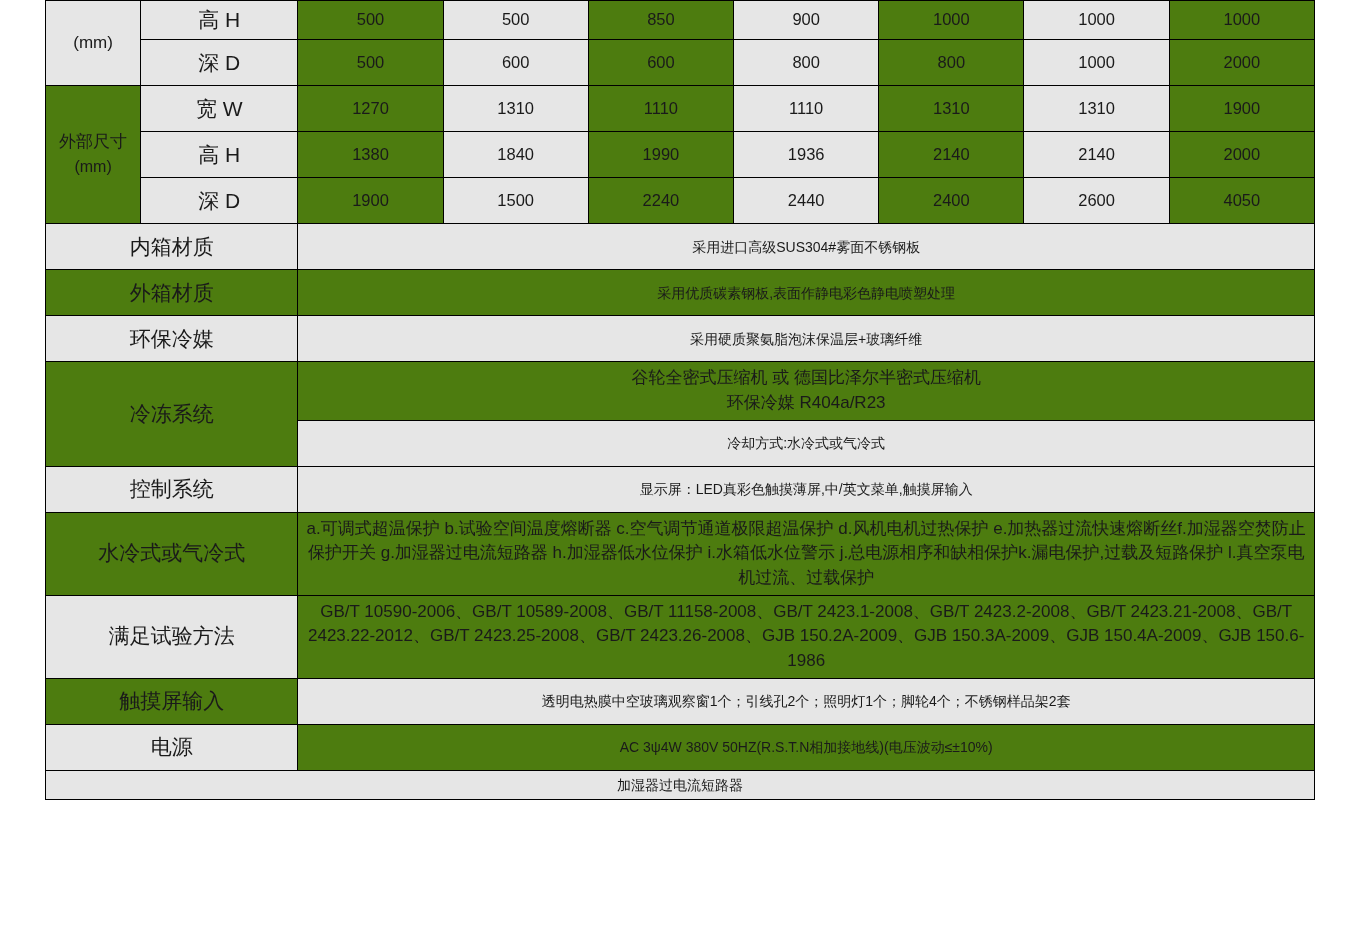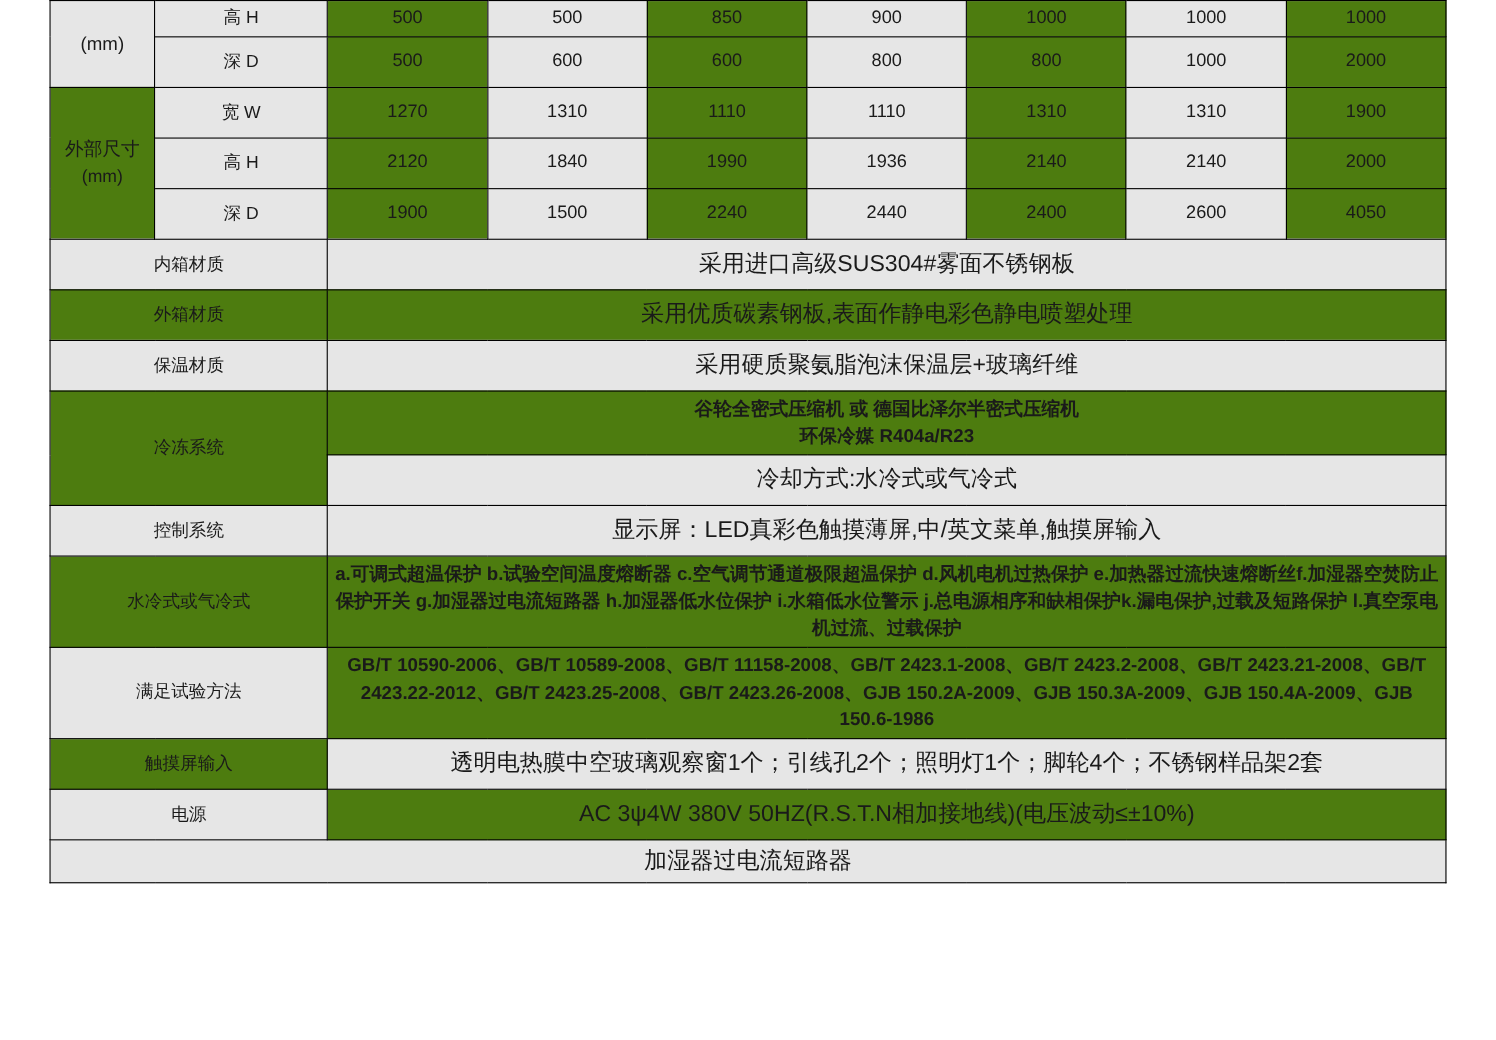--- a/index.html
+++ b/index.html
@@ -40,36 +40,35 @@
     background: #e6e6e6;
   }
   td.plain {
     background: #4d7c0f;
   }
   
   col.c-group { width: 95px; }
   col.c-label { width: 157px; }
   col.c-val   { width: 145px; }
   .label-cell {
-    font-size: 16px;
+    font-size: 21px;
   }
   .group-cell {
     font-size: 17px;
     line-height: 1.3;
     margin-top: 12px;
   }
   .wide-text {
-    font-size: 21px;
+    font-size: 14px;
     padding: 10px 12px;
   }
   .multi-line {
     padding: 10px 14px;
     line-height: 1.72;
     font-size: 17px;
-    font-weight: bold;
   }
   .tall {
     height: 46px;
   }
   .cut-top td {
     border-top: none;
   }
   .cut-bottom td {
     border-bottom: none;
   }
@@ -126,21 +125,21 @@
         <td class="shade">1310</td>
         <td class="plain">1110</td>
         <td class="shade">1110</td>
         <td class="plain">1310</td>
         <td class="shade">1310</td>
         <td class="plain">1900</td>
       </tr>
 
       <tr class="tall">
         <td class="shade label-cell">高 H</td>
-        <td class="plain">2120</td>
+        <td class="plain">1380</td>
         <td class="shade">1840</td>
         <td class="plain">1990</td>
         <td class="shade">1936</td>
         <td class="plain">2140</td>
         <td class="shade">2140</td>
         <td class="plain">2000</td>
       </tr>
 
       <tr class="tall">
         <td class="shade label-cell">深 D</td>
@@ -157,21 +156,21 @@
         <td class="shade label-cell" colspan="2">内箱材质</td>
         <td class="shade wide-text" colspan="7">采用进口高级SUS304#雾面不锈钢板</td>
       </tr>
 
       <tr class="tall">
         <td class="plain label-cell" colspan="2">外箱材质</td>
         <td class="plain wide-text" colspan="7">采用优质碳素钢板,表面作静电彩色静电喷塑处理</td>
       </tr>
 
       <tr class="tall">
-        <td class="shade label-cell" colspan="2">保温材质</td>
+        <td class="shade label-cell" colspan="2">环保冷媒</td>
         <td class="shade wide-text" colspan="7">采用硬质聚氨脂泡沫保温层+玻璃纤维</td>
       </tr>
 
       <tr>
         <td class="plain label-cell" colspan="2" rowspan="2">冷冻系统</td>
         <td class="plain multi-line" colspan="7">
           <span>谷轮全密式压缩机 或 德国比泽尔半密式压缩机</span><br>
           <span>环保冷媒  R404a/R23</span>
         </td>
       </tr>

